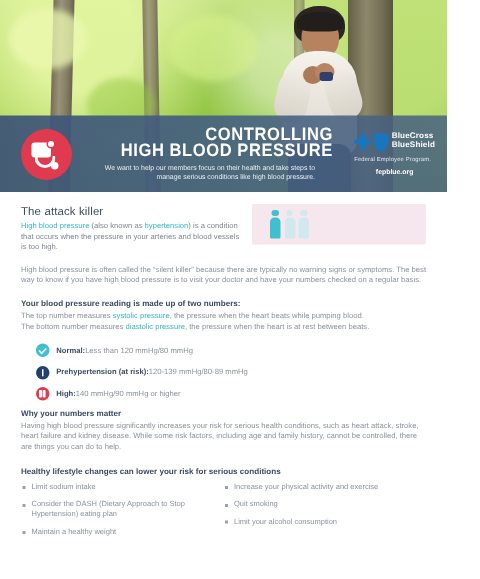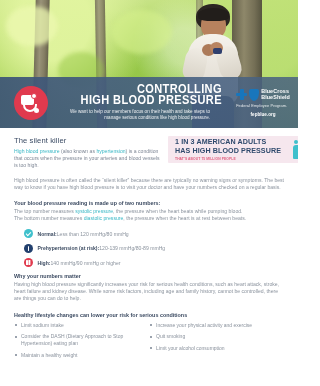--- a/index.html
+++ b/index.html
@@ -176,30 +176,25 @@
       </div>
       <div class="logo-sub">Federal Employee Program.</div>
       <div class="logo-url">fepblue.org</div>
     </div>
   </div>
 
   <div class="content">
 
     <div class="row-top">
       <div class="col-left">
-        <h2 class="sec">The silent killer</h2>
+        <h2 class="sec">The attack killer</h2>
         <p class="lede"><span class="teal">High blood pressure</span><span> (also known as </span><span class="teal">hypertension</span><span>) is a condition that occurs when the pressure in your arteries and blood vessels is too high.</span></p>
       </div>
 
       <div class="statbox">
-        <div class="stat-text">
-          <div class="stat-l1">1 IN 3 AMERICAN ADULTS</div>
-          <div class="stat-l2">HAS HIGH BLOOD PRESSURE</div>
-          <div class="stat-sub">THAT'S ABOUT 75 MILLION PEOPLE</div>
-        </div>
         <div class="people">
           <span class="person-ico dark">
               <i></i>
               <b></b>
             </span>
           <span class="person-ico light">
               <i></i>
               <b></b>
             </span>
           <span class="person-ico light">

